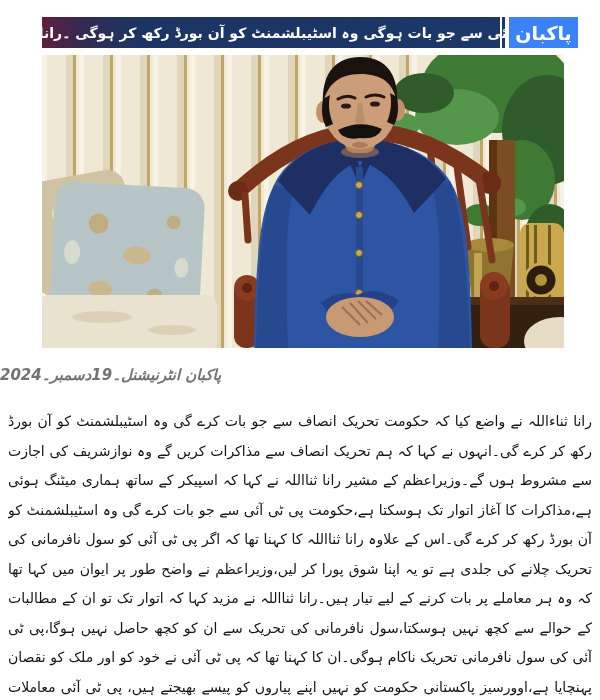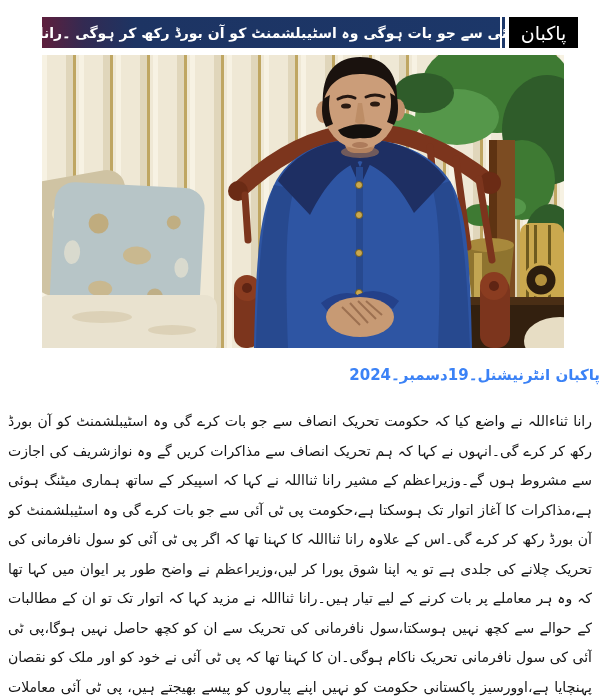--- a/index.html
+++ b/index.html
@@ -6,42 +6,42 @@
   .page{
     position:relative;width:600px;height:700px;background:#ffffff;overflow:hidden;
     font-family:"DejaVu Sans", sans-serif;
   }
   
   .header{
     position:absolute;top:17px;left:42px;right:22px;height:31px;
     display:flex;direction:rtl;gap:4px;
   }
   .logo-box{
-    width:69px;background:#000000;color:#ffffff;
+    width:69px;background:#3b82f6;color:#ffffff;
     display:flex;align-items:center;justify-content:center;
-    font-size:19px;font-weight:normal;
+    font-size:19px;font-weight:bold;
   }
   .headline-bar{
     flex:1;position:relative;
     background:linear-gradient(90deg,#5e1f3d 0%,#332a52 9%,#1d3463 20%,#1c3769 100%);
     color:#ffffff;display:flex;align-items:center;justify-content:center;
     font-size:14px;font-weight:bold;white-space:nowrap;overflow:hidden;
   }
   .headline-bar::after{
     content:"";position:absolute;right:3px;top:0;bottom:0;width:2px;background:#ffffff;
   }
   
   .photo{
     position:absolute;top:55px;left:42px;width:522px;height:293px;overflow:hidden;
   }
   .photo svg{display:block;width:522px;height:293px;}
   
   .caption{
-    position:absolute;top:366px;left:0;right:0;text-align:right;direction:rtl;
-    color:#3b82f6;font-size:15px;font-weight:bold;
+    position:absolute;top:366px;left:0;right:0;text-align:left;direction:rtl;
+    color:#737373;font-size:15px;font-weight:bold;font-style:italic;
   }
   
   .article-body{
     position:absolute;top:407px;left:8px;right:8px;bottom:4px;
     direction:rtl;text-align:justify;color:#151515;
     font-size:14px;line-height:29.5px;overflow:hidden;
   }
 </style>
 </head>
 <body>

